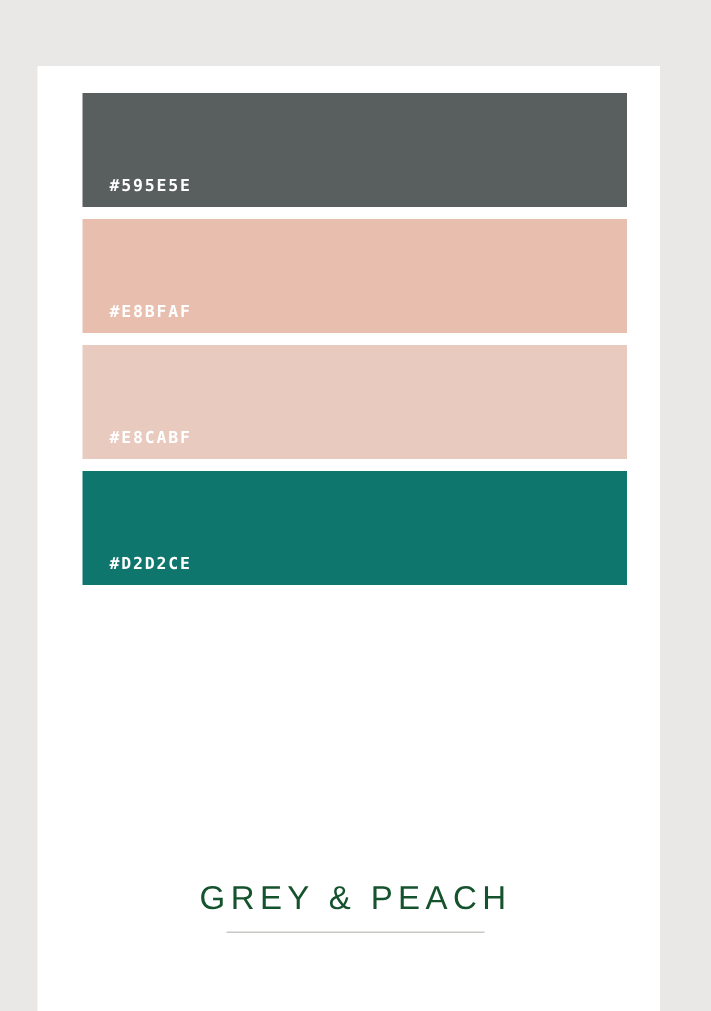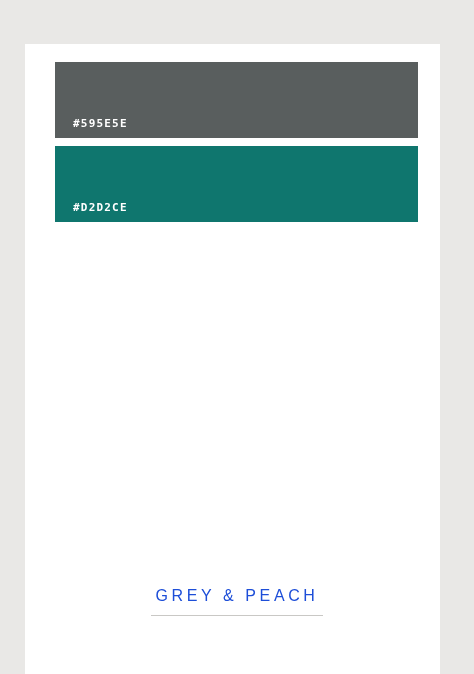--- a/index.html
+++ b/index.html
@@ -66,23 +66,23 @@
   
   #footer {
     position: absolute;
     left: 0;
     top: 588px;
     width: 474px;
     text-align: center;
   }
 
   #footer-title {
-    color: #1d4ed8;
+    color: #14532d;
     font-family: "Liberation Sans", sans-serif;
-    font-size: 16px;
+    font-size: 22px;
     font-weight: 300;
     letter-spacing: 3.6px;
     line-height: 1;
     white-space: nowrap;
   }
 
   #footer-divider {
     width: 172px;
     height: 1px;
     background: #c9c8c5;
@@ -108,21 +108,27 @@
   <div id="card" style="background: rgb(255, 255, 255);">
 
     <div id="swatches">
 
       <div class="swatch" style="background: rgb(89, 94, 94);">
         <span class="swatch-label">#595E5E</span>
       </div>
 
 
 
+      <div class="swatch" style="background: rgb(232, 191, 175);">
+        <span class="swatch-label">#E8BFAF</span>
+      </div>
 
+      <div class="swatch" style="background: rgb(232, 202, 191);">
+        <span class="swatch-label">#E8CABF</span>
+      </div>
 
       <div class="swatch" style="background: #0f766e; text-align: right;">
         <span class="swatch-label">#D2D2CE</span>
       </div>
 
     </div>
   </div>
 
   <div id="footer">
     <div id="footer-title">GREY &amp; PEACH</div>

